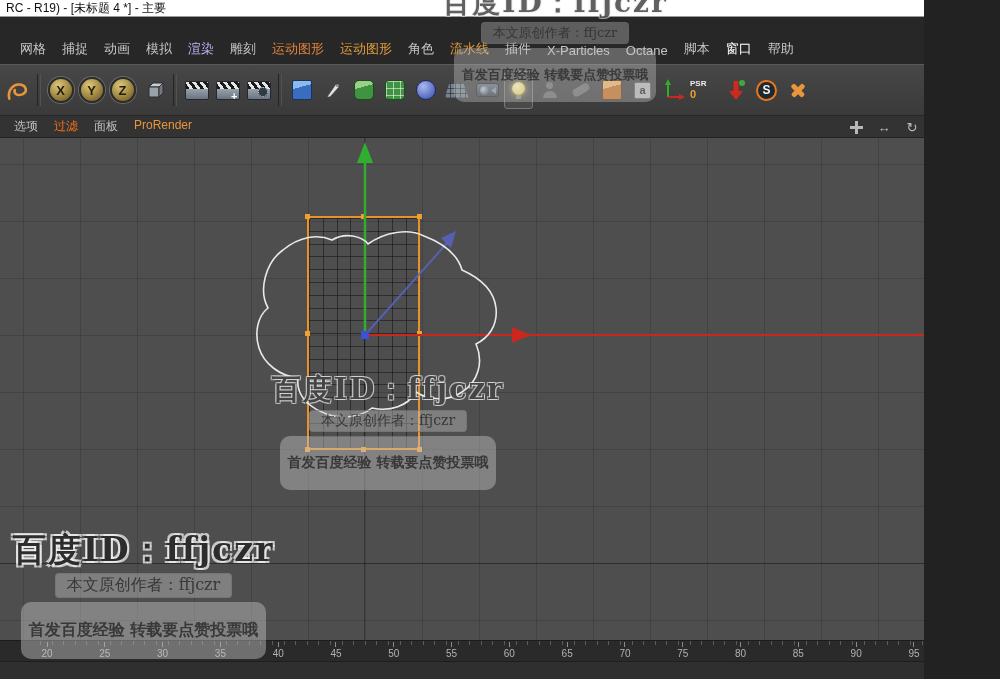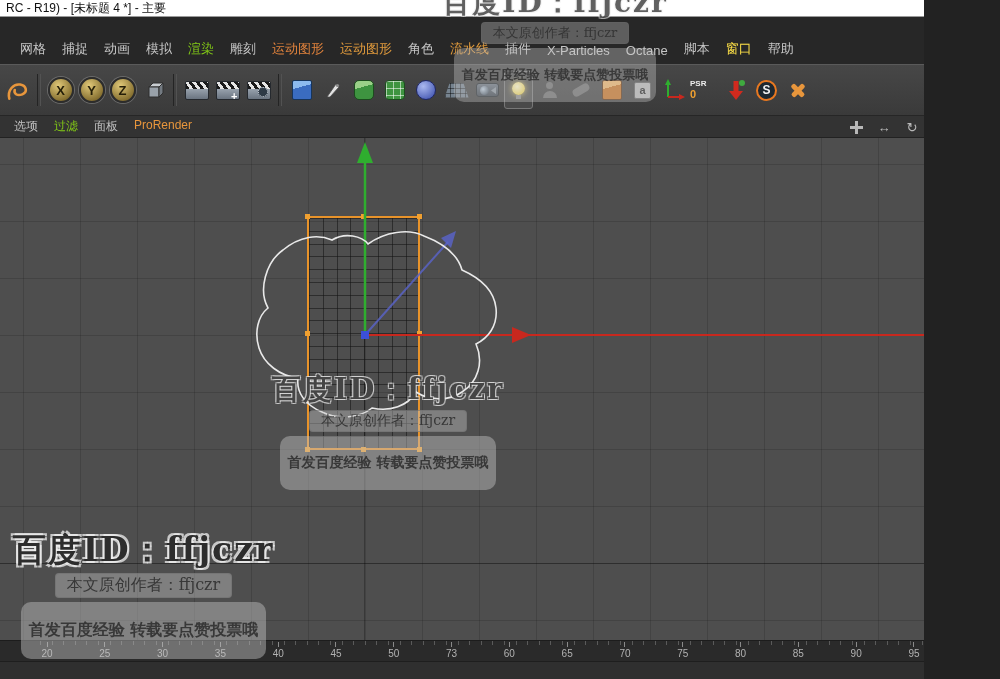--- a/index.html
+++ b/index.html
@@ -158,31 +158,31 @@
 
   <div class="titlebar">
     <span>RC - R19) - [未标题 4 *] - 主要</span>
   </div>
 
   <div class="menubar">
       <div class="menu-item" style="color: rgb(198, 198, 198);"><span>网格</span></div>
       <div class="menu-item" style="color: rgb(198, 198, 198);"><span>捕捉</span></div>
       <div class="menu-item" style="color: rgb(198, 198, 198);"><span>动画</span></div>
       <div class="menu-item" style="color: rgb(198, 198, 198);"><span>模拟</span></div>
-      <div class="menu-item" style="color: #84cc16;"><span>渲染</span></div>
+      <div class="menu-item" style="color: #c4b5fd;"><span>渲染</span></div>
       <div class="menu-item" style="color: rgb(198, 198, 198);"><span>雕刻</span></div>
       <div class="menu-item" style="color: rgb(224, 130, 60);"><span>运动图形</span></div>
       <div class="menu-item" style="color: rgb(224, 154, 60);"><span>运动图形</span></div>
       <div class="menu-item" style="color: rgb(198, 198, 198);"><span>角色</span></div>
       <div class="menu-item" style="color: rgb(224, 154, 60);"><span>流水线</span></div>
       <div class="menu-item" style="color: rgb(198, 198, 198);"><span>插件</span></div>
       <div class="menu-item" style="color: rgb(198, 198, 198);"><span>X-Particles</span></div>
       <div class="menu-item" style="color: rgb(198, 198, 198);"><span>Octane</span></div>
       <div class="menu-item" style="color: rgb(198, 198, 198);"><span>脚本</span></div>
-      <div class="menu-item" style="color: #fde047;"><span>窗口</span></div>
+      <div class="menu-item" style="color: #ffffff;"><span>窗口</span></div>
       <div class="menu-item" style="color: rgb(198, 198, 198);"><span>帮助</span></div>
     </div>
 
   <div class="toolbar">
     <div class="t-ico">
       <svg width="26" height="26" viewBox="0 0 24 24">
           <path d="M4,20 C2,12 8,6 14,7 C20,8 21,14 16,16 C11,18 8,15 9,12" fill="none" stroke="#e8963c" stroke-width="2.4" stroke-linecap="round"></path>
         </svg>
     </div>
     <div class="sep"></div>
@@ -275,21 +275,21 @@
       <div class="substance">S</div>
     </div>
     <div class="t-ico">
         <div class="xp"></div>
       </div>
   </div>
 
   <div class="vp-menubar">
     <div style="display:flex;">
         <div class="vp-menu-item" style="color: rgb(192, 192, 192);"><span>选项</span></div>
-        <div class="vp-menu-item" style="color: #84cc16;"><span>过滤</span></div>
+        <div class="vp-menu-item" style="color: #f97316;"><span>过滤</span></div>
         <div class="vp-menu-item" style="color: rgb(192, 192, 192);"><span>面板</span></div>
         <div class="vp-menu-item" style="color: rgb(232, 150, 60);"><span>ProRender</span></div>
       </div>
     <div class="vp-ctrls">
       <span class="vp-ctrl">
           <span class="pan-glyph"></span>
         </span>
       <span class="vp-ctrl">↔</span>
       <span class="vp-ctrl">↻</span>
       <span class="vp-ctrl">
@@ -372,21 +372,21 @@
         <div class="tick">
         <span class="tick-mark"></span>
         <span class="tick-num">45</span>
       </div>
         <div class="tick">
         <span class="tick-mark"></span>
         <span class="tick-num">50</span>
       </div>
         <div class="tick">
         <span class="tick-mark"></span>
-        <span class="tick-num">73</span>
+        <span class="tick-num">55</span>
       </div>
         <div class="tick">
         <span class="tick-mark"></span>
         <span class="tick-num">60</span>
       </div>
         <div class="tick">
         <span class="tick-mark"></span>
         <span class="tick-num">65</span>
       </div>
         <div class="tick">

